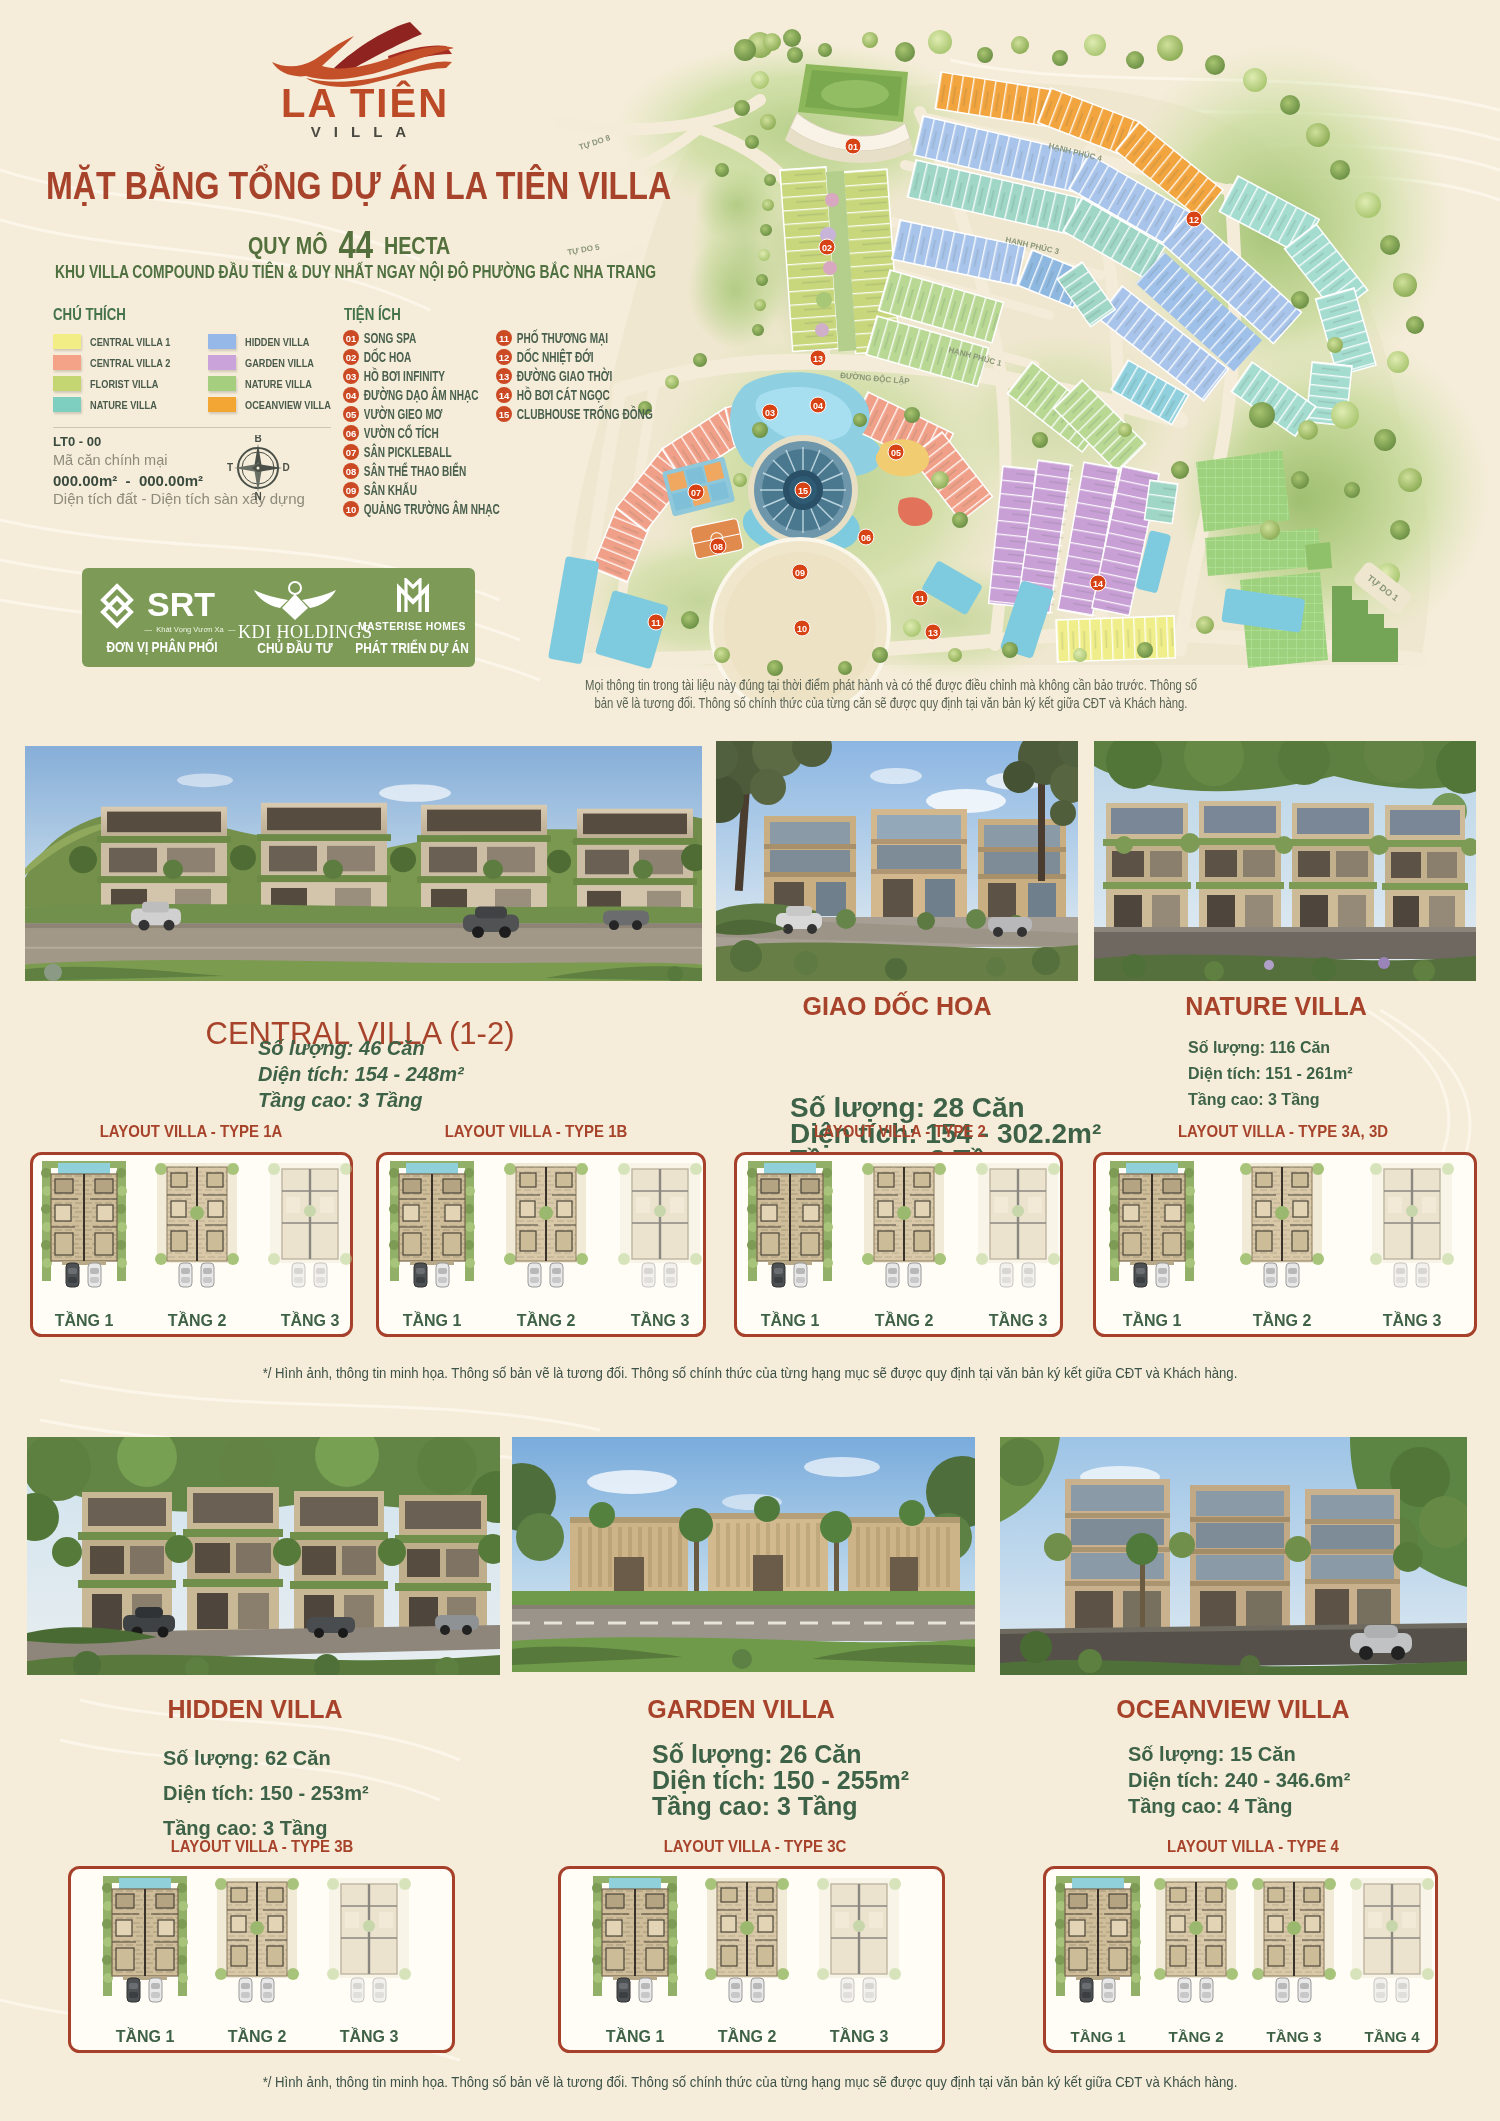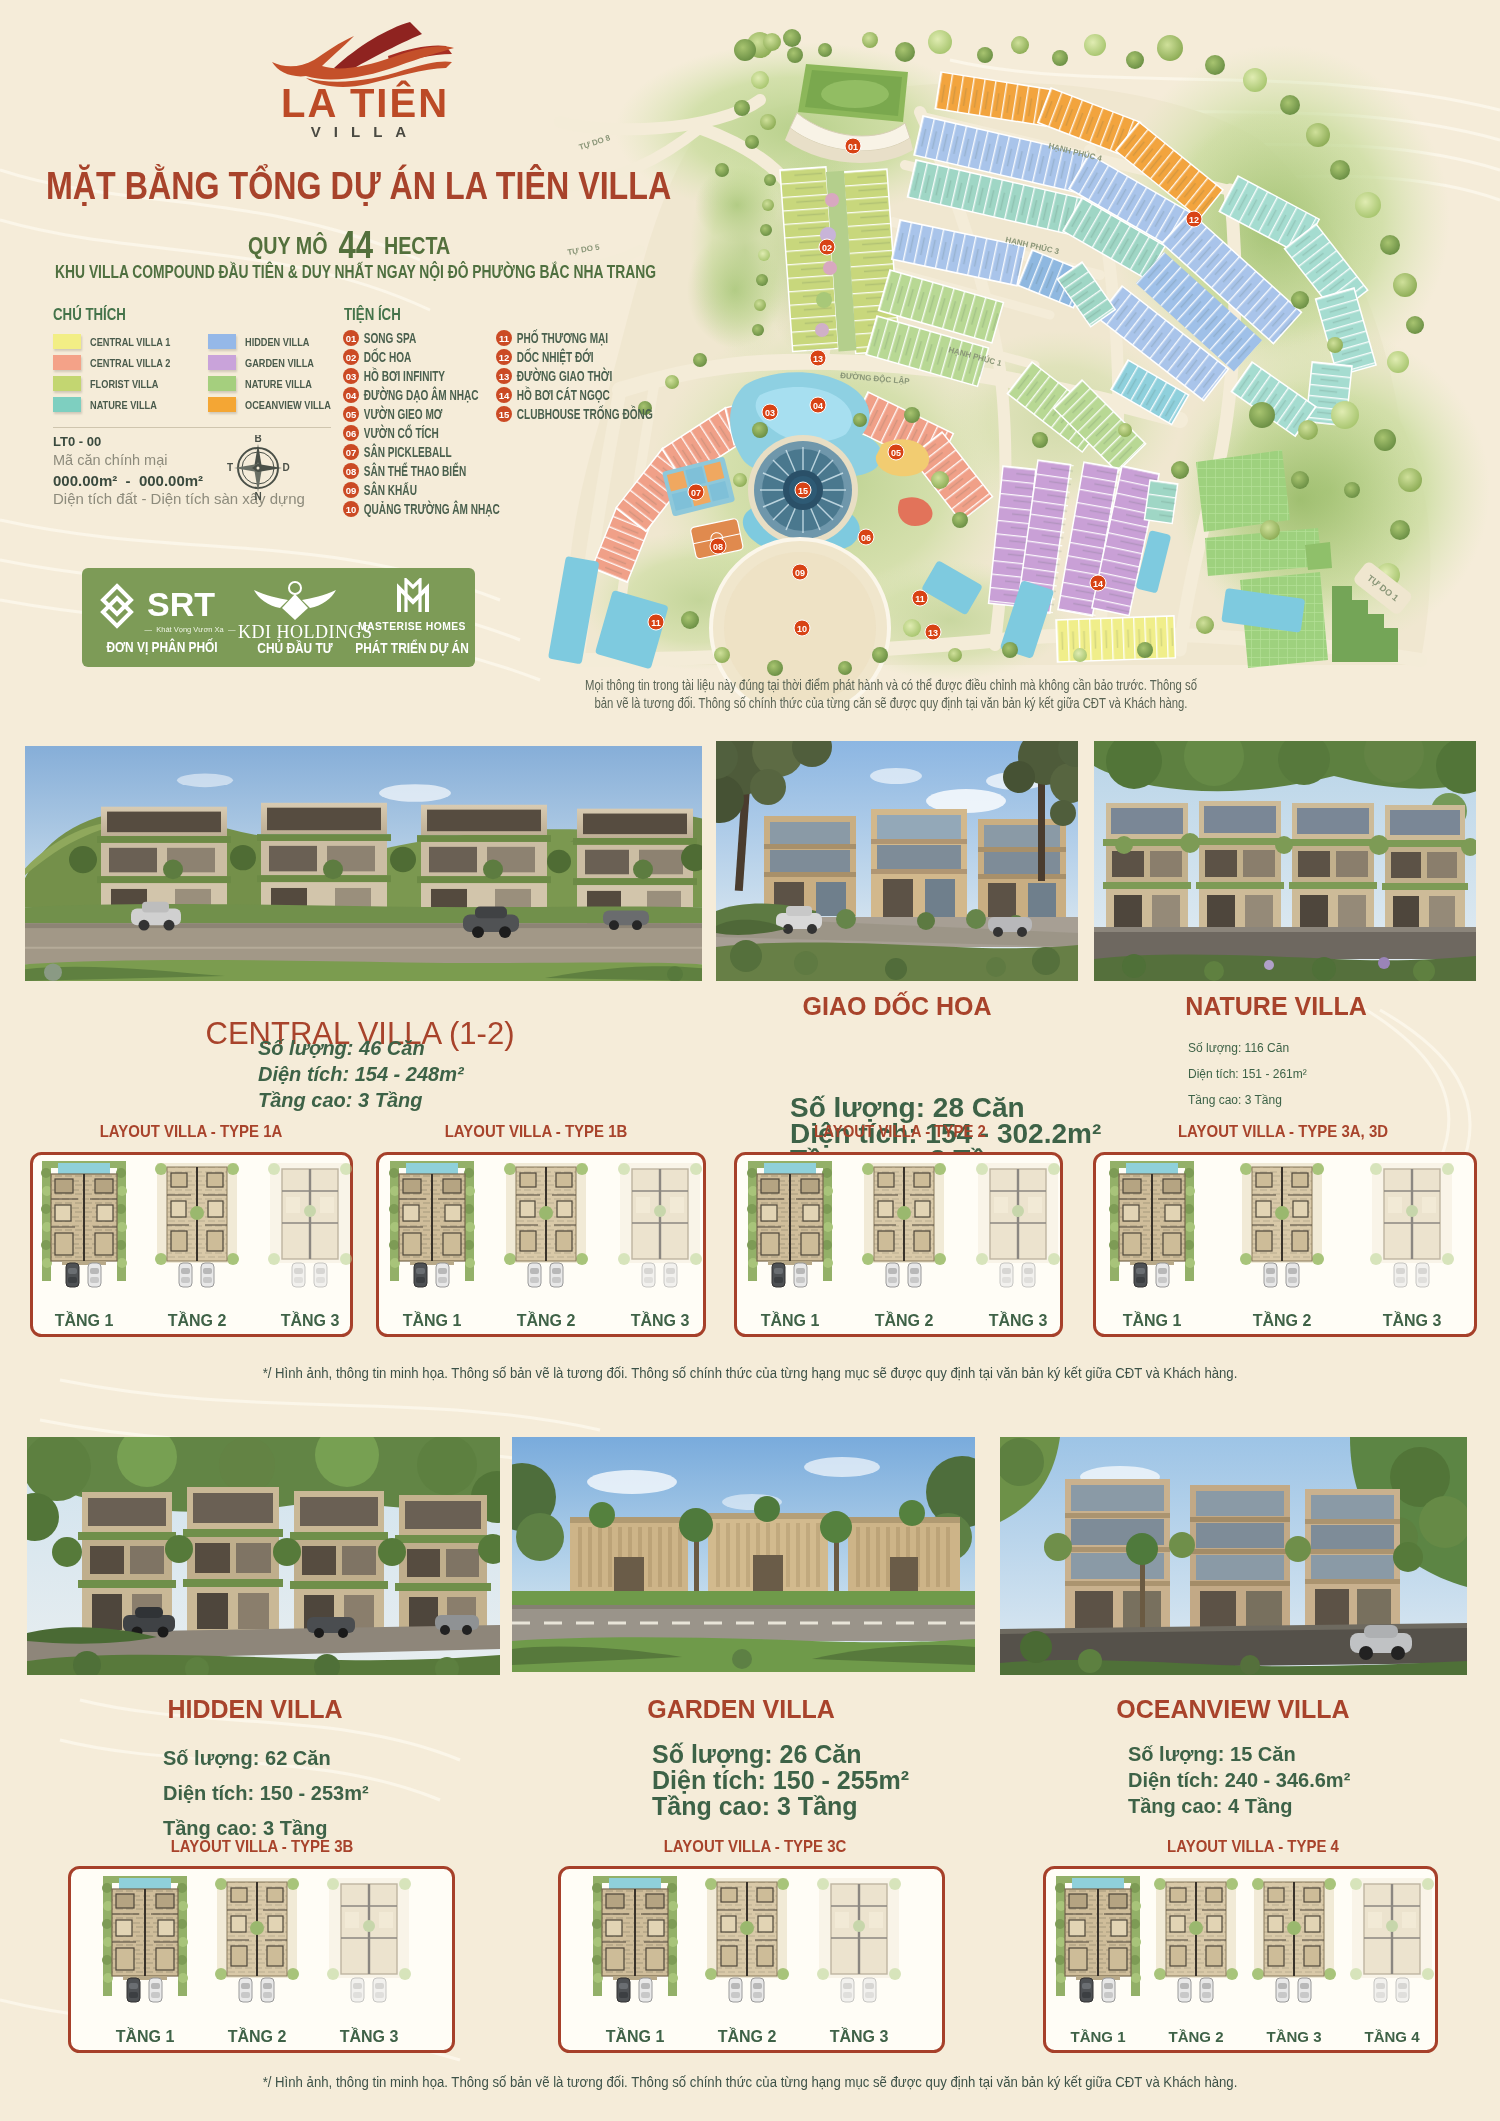--- a/index.html
+++ b/index.html
@@ -936,21 +936,21 @@
   <circle cx="290" cy="222" r="6" fill="#9a84b8"></circle>
     <circle cx="175" cy="224" r="5" fill="#b0a0c8"></circle>
 </svg>
 
 <div class="abs c brick" style="left:160px;top:1016px;width:400px;font-size:31px;font-weight:normal;white-space:nowrap;">CENTRAL VILLA (1-2)</div>
 <div class="abs c brick" style="left:697px;top:992px;width:400px;font-size:25px;font-weight:bold;white-space:nowrap;">GIAO DỐC HOA</div>
 <div class="abs c brick" style="left:1076px;top:992px;width:400px;font-size:25px;font-weight:bold;white-space:nowrap;">NATURE VILLA</div>
 
 <div class="abs" style="left:258px;top:1035px;font-size:20px;font-weight:bold;color:#3d6247;line-height:26px;white-space:nowrap;font-style:italic;">Số lượng: 46 Căn<br>Diện tích: 154 - 248m²<br>Tầng cao: 3 Tầng</div>
 <div class="abs" style="left:790px;top:1095px;font-size:28px;font-weight:bold;color:#3d6247;line-height:26px;white-space:nowrap;">Số lượng: 28 Căn<br>Diện tích: 154 - 302.2m²<br>Tầng cao: 3 Tầng</div>
-<div class="abs" style="left:1188px;top:1035px;font-size:12px;font-weight:normal;color:#3d6247;line-height:26px;white-space:nowrap;">Số lượng: 116 Căn<br>Diện tích: 151 - 261m²<br>Tầng cao: 3 Tầng</div>
+<div class="abs" style="left:1188px;top:1035px;font-size:16px;font-weight:bold;color:#3d6247;line-height:26px;white-space:nowrap;">Số lượng: 116 Căn<br>Diện tích: 151 - 261m²<br>Tầng cao: 3 Tầng</div>
 
 <div class="abs c brick" style="left:41px;top:1122px;width:300px;font-size:17px;font-weight:bold;transform:scaleX(.88);transform-origin:50% 50%;white-space:nowrap;">LAYOUT VILLA - TYPE 1A</div>
 <div class="abs c brick" style="left:386px;top:1122px;width:300px;font-size:17px;font-weight:bold;transform:scaleX(.88);transform-origin:50% 50%;white-space:nowrap;">LAYOUT VILLA - TYPE 1B</div>
 <div class="abs c brick" style="left:750px;top:1122px;width:300px;font-size:17px;font-weight:bold;transform:scaleX(.88);transform-origin:50% 50%;white-space:nowrap;">LAYOUT VILLA - TYPE 2</div>
 <div class="abs c brick" style="left:1133px;top:1122px;width:300px;font-size:17px;font-weight:bold;transform:scaleX(.88);transform-origin:50% 50%;white-space:nowrap;">LAYOUT VILLA - TYPE 3A, 3D</div>
 
 <svg width="0" height="0" style="position:absolute">
   <defs>
     <pattern id="pw" width="10" height="9" patternUnits="userSpaceOnUse">
       <rect width="10" height="9" fill="none"></rect>

